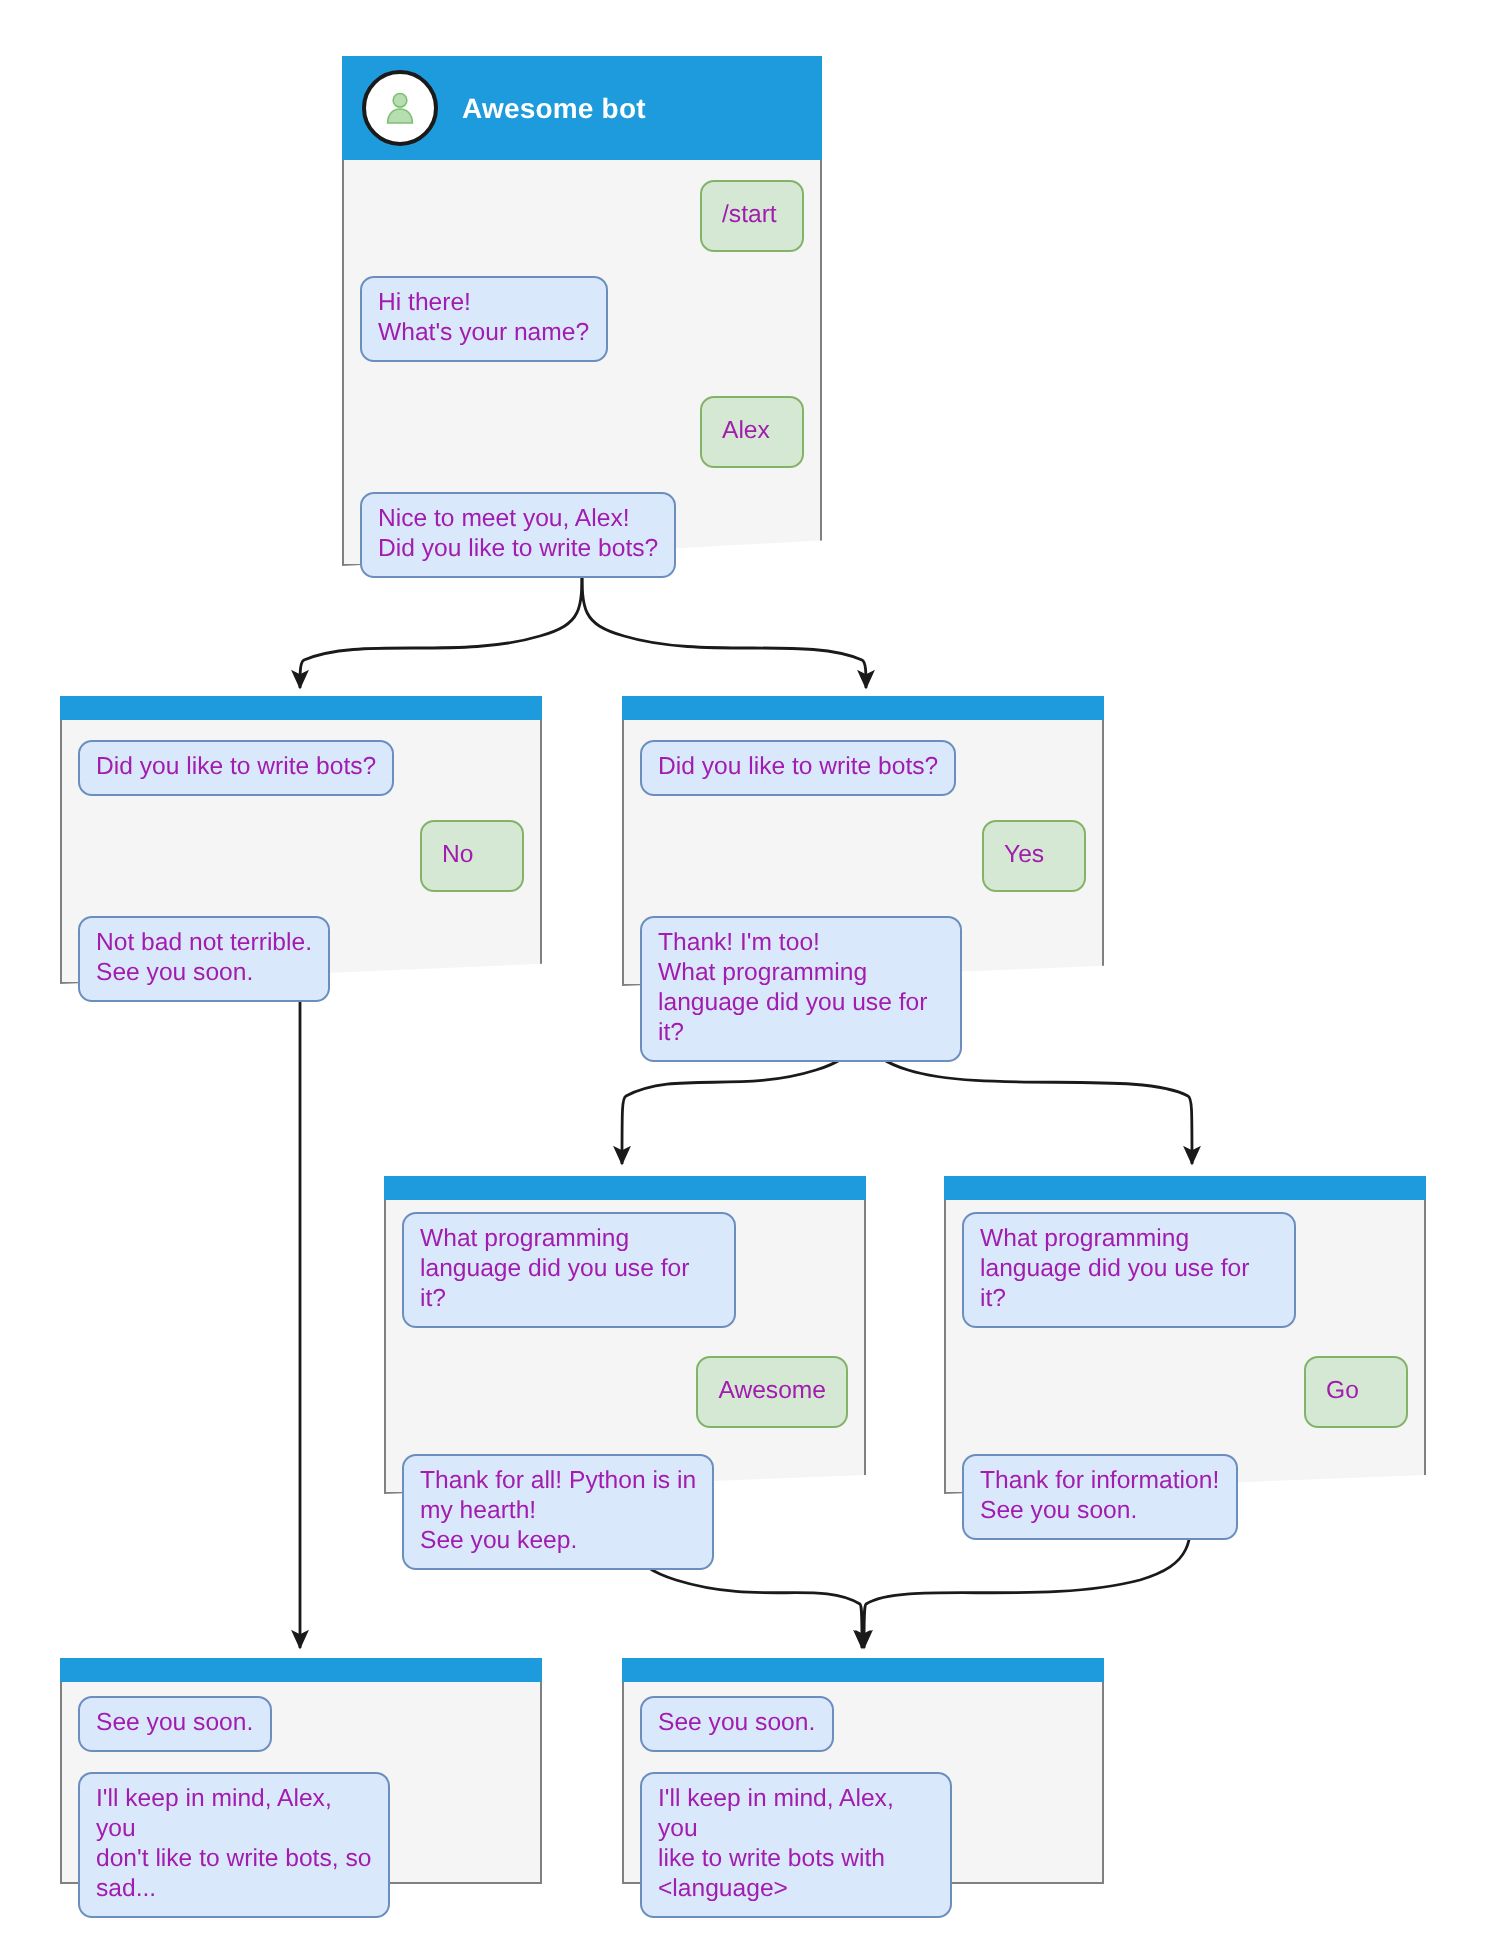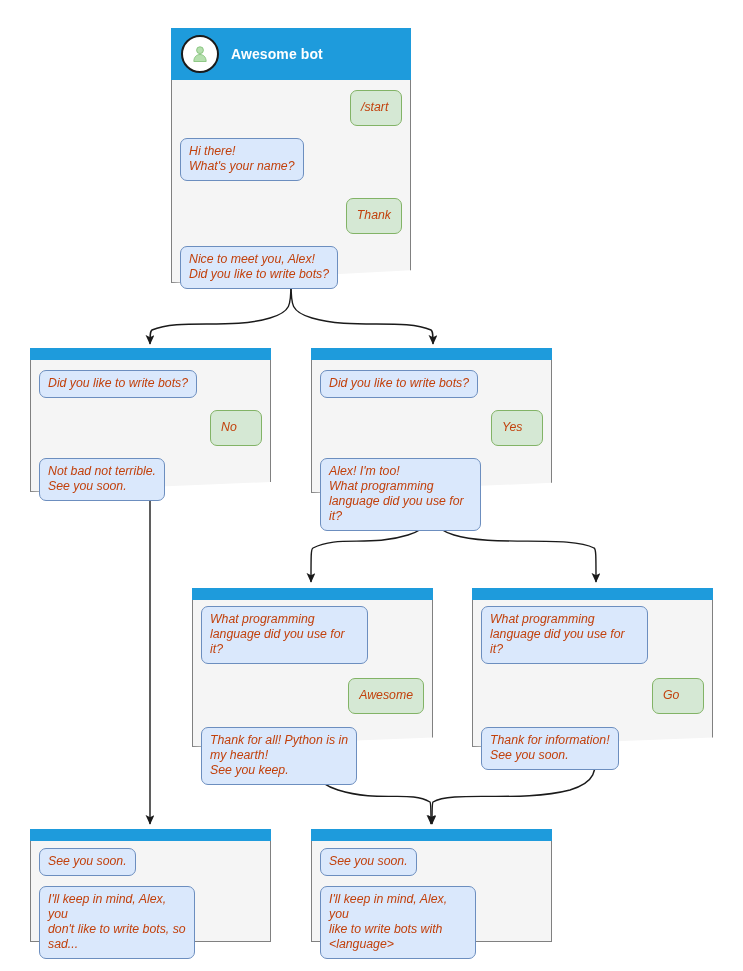--- a/index.html
+++ b/index.html
@@ -94,22 +94,21 @@
   .msgs.under-tall { top: 48px; padding-top: 14px; }
   .bubble {
     display: inline-block;
     max-width: 62%;
     border-radius: 7px;
     font-size: 12.3px;
     line-height: 15px;
     padding: 5px 8px 6px 8px;
     box-sizing: border-box;
     white-space: pre-line;
-    color: #c2410c;
-    font-style: italic;
+    color: #a21caf;
   }
   .bubble.bot {
     background: #dae8fc;
     border: 1px solid #6c8ebf;
     align-self: flex-start;
   }
   .bubble.user {
     background: #d5e8d4;
     border: 1px solid #82b366;
     align-self: flex-end;
@@ -154,21 +153,21 @@
           </svg>
         </div>
         <div class="bot-title">Awesome bot</div>
       </div>
       <div class="msgs under-tall">
         <div class="bubble user">/start</div>
         <div class="spacer" style="height:12px"></div>
         <div class="bubble bot">Hi there!
 What's your name?</div>
         <div class="spacer" style="height:17px"></div>
-        <div class="bubble user">Thank</div>
+        <div class="bubble user">Alex</div>
         <div class="spacer" style="height:12px"></div>
         <div class="bubble bot" style="max-width:72%">Nice to meet you, Alex!
 Did you like to write bots?</div>
       </div>
     </div>
   </div>
 
   <div class="node" style="left:30px; top:348px; width:241px; height:144px;">
     <div class="node-skew" style="clip-path: polygon(0% 0%, 100% 0%, 100% 93%, 0% 100%);"></div>
     <div class="node-inner">
@@ -186,21 +185,21 @@
 
   <div class="node" style="left:311px; top:348px; width:241px; height:145px;">
     <div class="node-skew" style="clip-path: polygon(0% 0%, 100% 0%, 100% 93%, 0% 100%);"></div>
     <div class="node-inner">
       <div class="titlebar"></div>
       <div class="msgs">
         <div class="bubble bot" style="max-width:80%">Did you like to write bots?</div>
         <div class="spacer" style="height:12px"></div>
         <div class="bubble user">Yes</div>
         <div class="spacer" style="height:12px"></div>
-        <div class="bubble bot" style="max-width:72%">Alex! I'm too!
+        <div class="bubble bot" style="max-width:72%">Thank! I'm too!
 What programming
 language did you use for it?</div>
       </div>
     </div>
   </div>
 
   <div class="node" style="left:192px; top:588px; width:241px; height:159px;">
     <div class="node-skew" style="clip-path: polygon(0% 0%, 100% 0%, 100% 94%, 0% 100%);"></div>
     <div class="node-inner">
       <div class="titlebar"></div>

